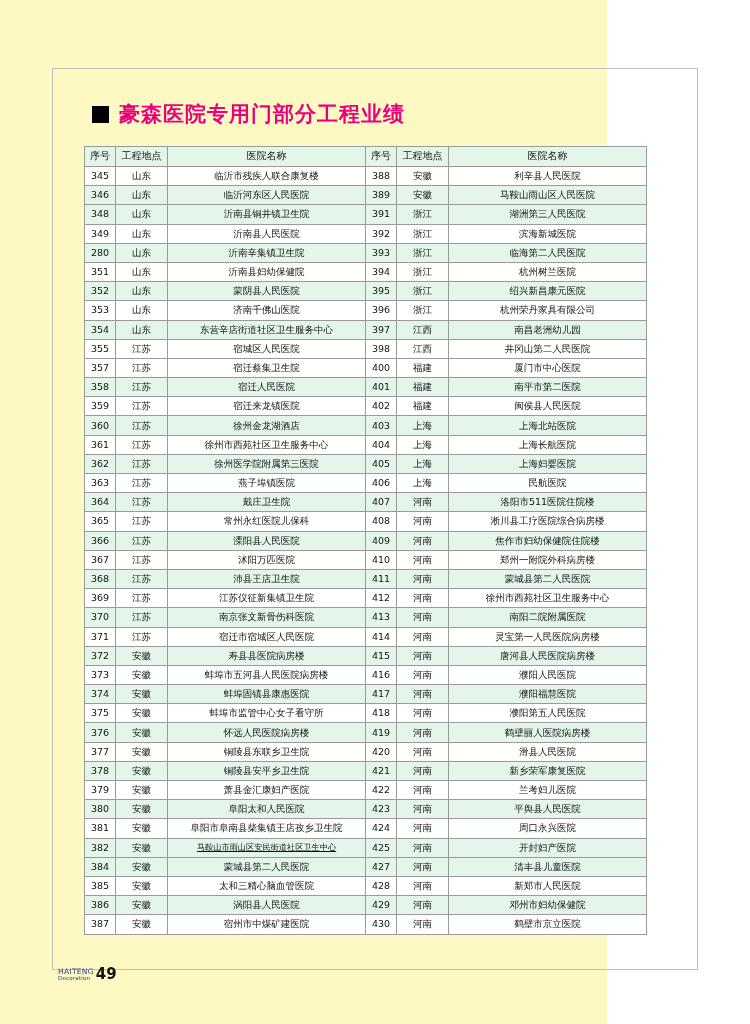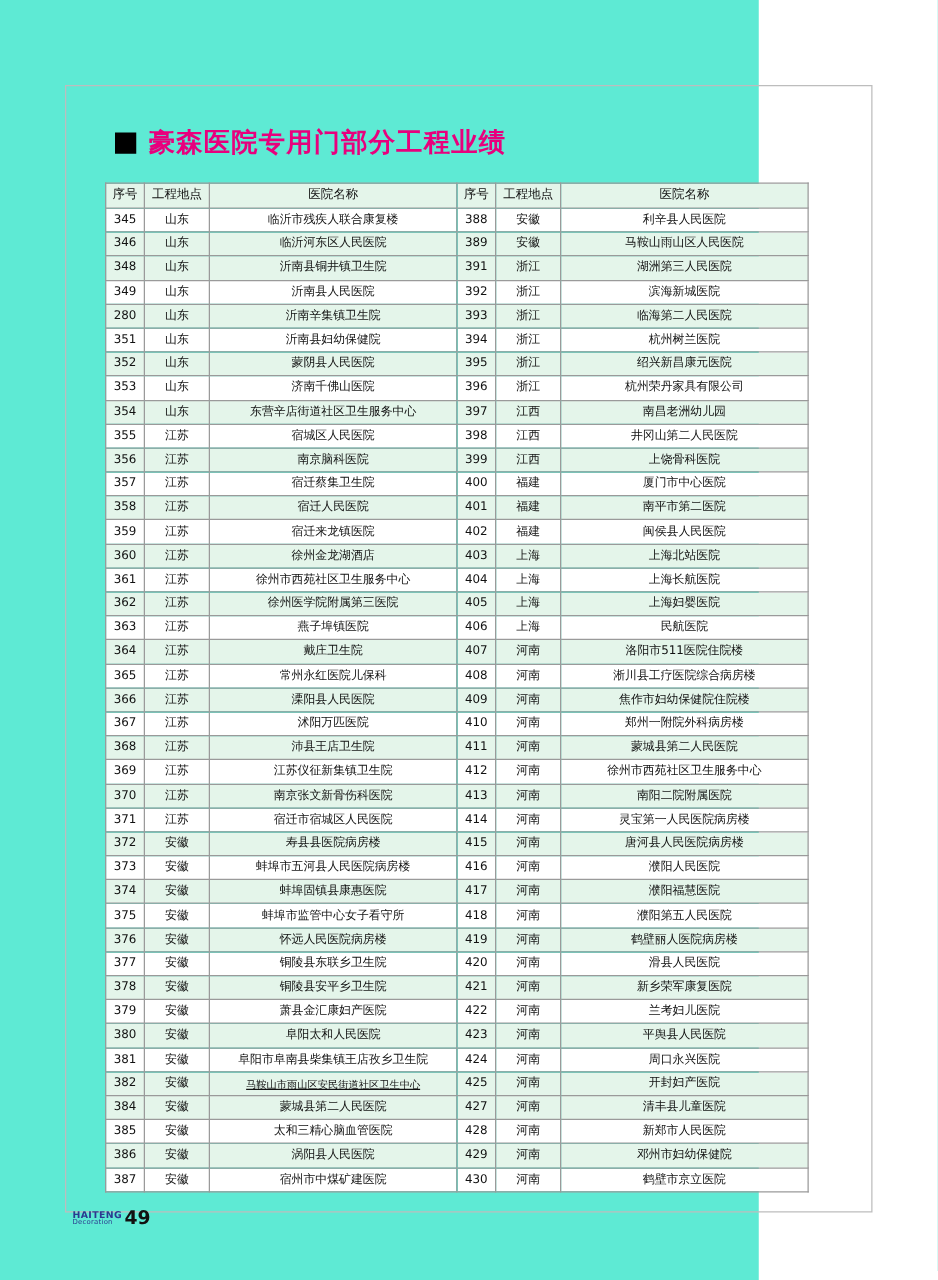--- a/index.html
+++ b/index.html
@@ -11,21 +11,21 @@
     width: 750px;
     height: 1024px;
     font-family: "DejaVu Sans", "Liberation Sans", sans-serif;
     overflow: hidden;
   }
   .page {
     position: relative;
     width: 607px;
     height: 1024px;
     box-sizing: border-box;
-    background: #5eead4;
+    background: #fef9c3;
   }
   .page-frame {
     position: absolute;
     left: 52px;
     top: 68px;
     width: 646px;
     height: 902px;
     border: 1px solid #bdbdbd;
     box-sizing: border-box;
   }
@@ -104,21 +104,21 @@
     gap: 1px;
   }
   .footer-logo {
     display: flex;
     flex-direction: column;
     line-height: 1.05;
     color: #2b3a8f;
   }
   .footer-logo .l1 {
     font-size: 7.5px;
-    font-weight: bold;
+    font-weight: normal;
     letter-spacing: 0.3px;
   }
   .footer-logo .l2 {
     font-size: 5.5px;
     letter-spacing: 0.2px;
   }
   .footer-page {
     font-size: 15px;
     font-weight: bold;
     color: #111;
@@ -232,28 +232,20 @@
             <td class="name">南昌老洲幼儿园</td>
           </tr>
           <tr class="even">
             <td>355</td>
             <td>江苏</td>
             <td class="name">宿城区人民医院</td>
             <td>398</td>
             <td>江西</td>
             <td class="name">井冈山第二人民医院</td>
           </tr>
-          <tr class="odd">
-            <td>356</td>
-            <td>江苏</td>
-            <td class="name">南京脑科医院</td>
-            <td>399</td>
-            <td>江西</td>
-            <td class="name">上饶骨科医院</td>
-          </tr>
           <tr class="even">
             <td>357</td>
             <td>江苏</td>
             <td class="name">宿迁蔡集卫生院</td>
             <td>400</td>
             <td>福建</td>
             <td class="name">厦门市中心医院</td>
           </tr>
           <tr class="odd">
             <td>358</td>

